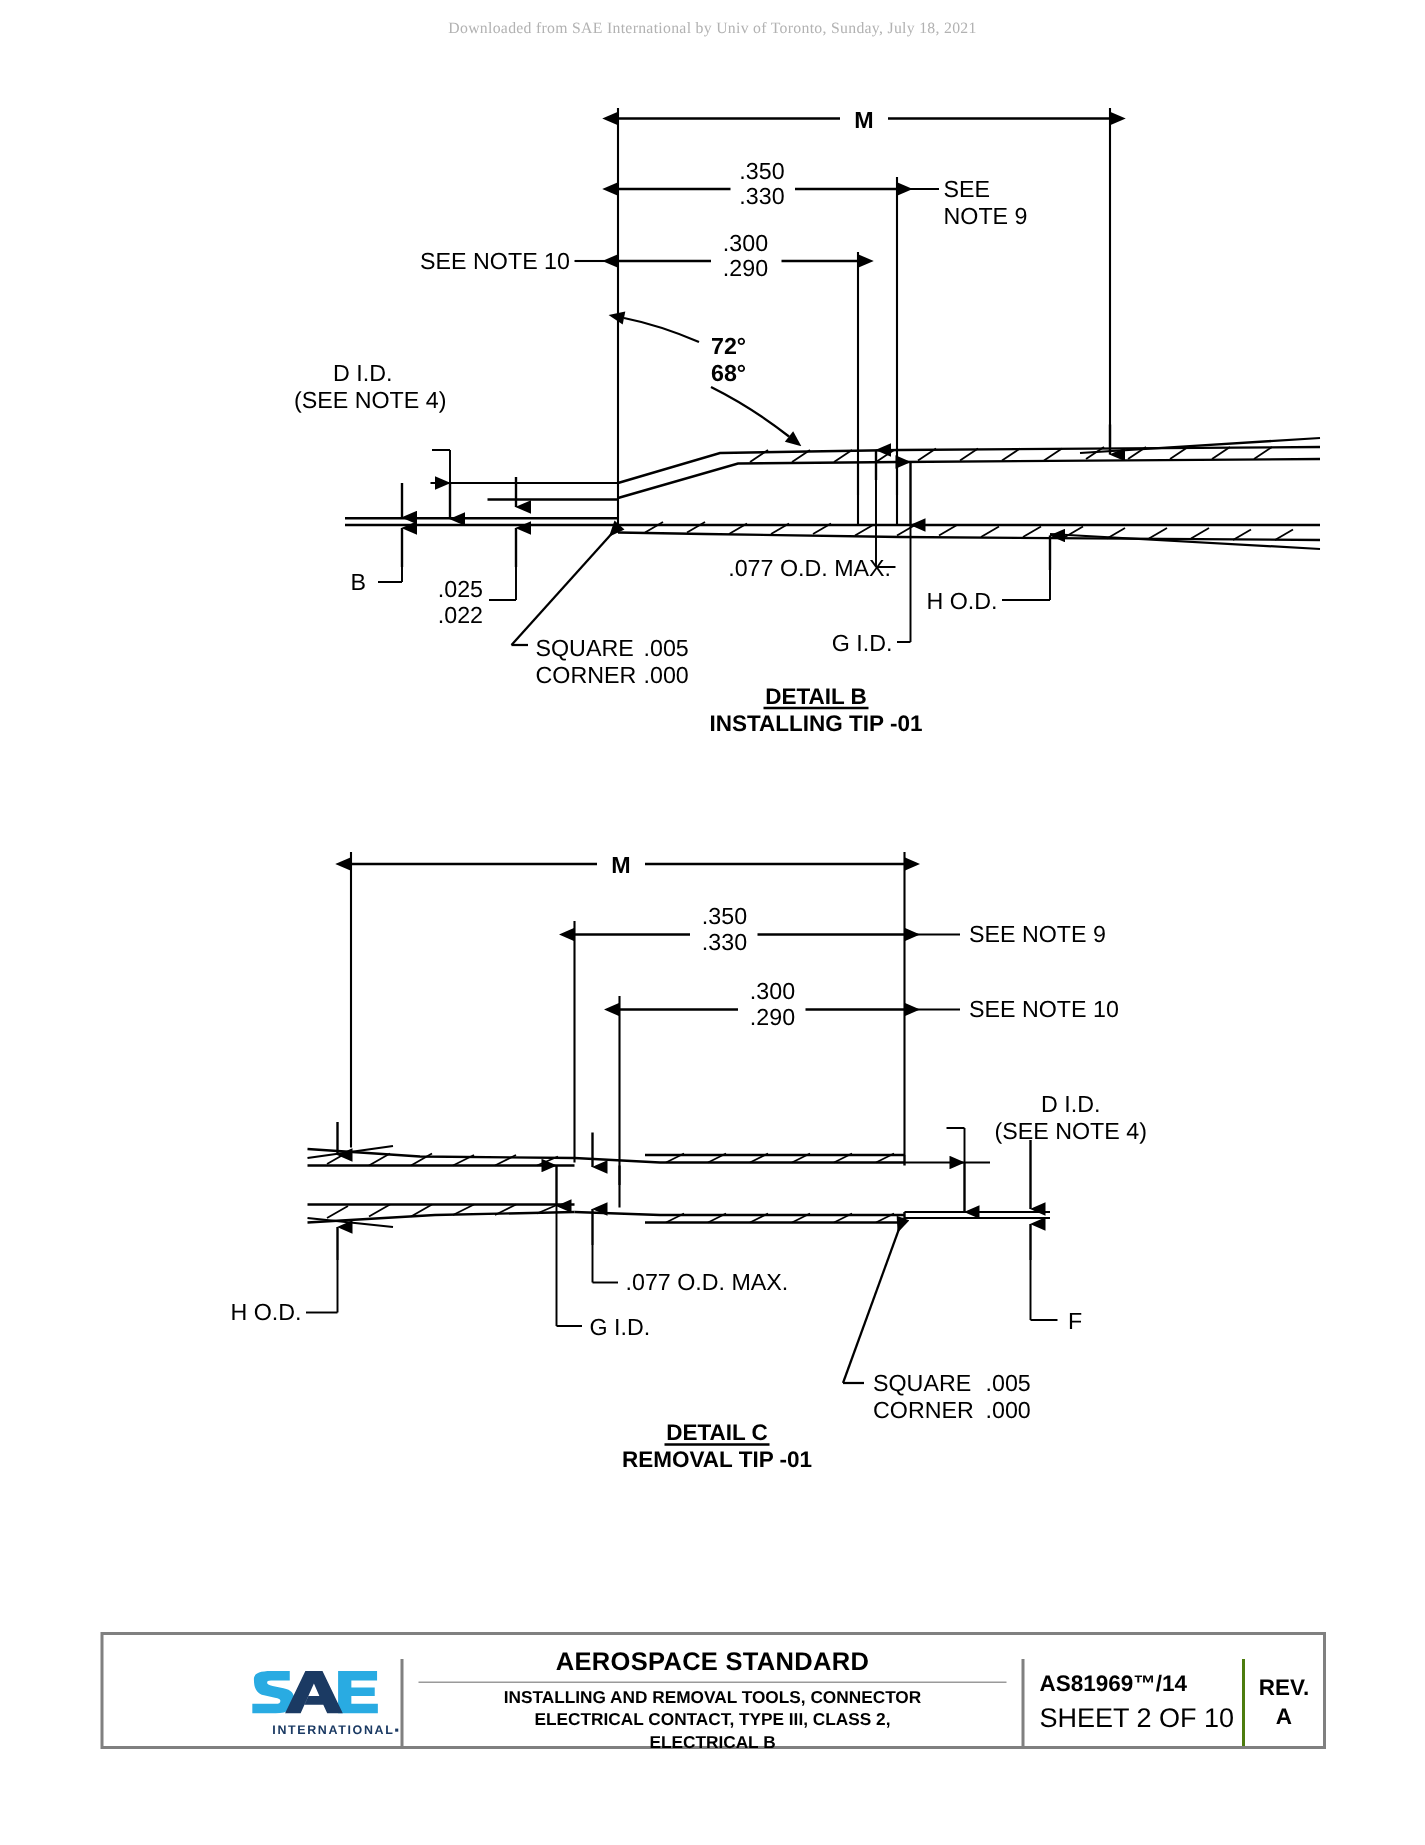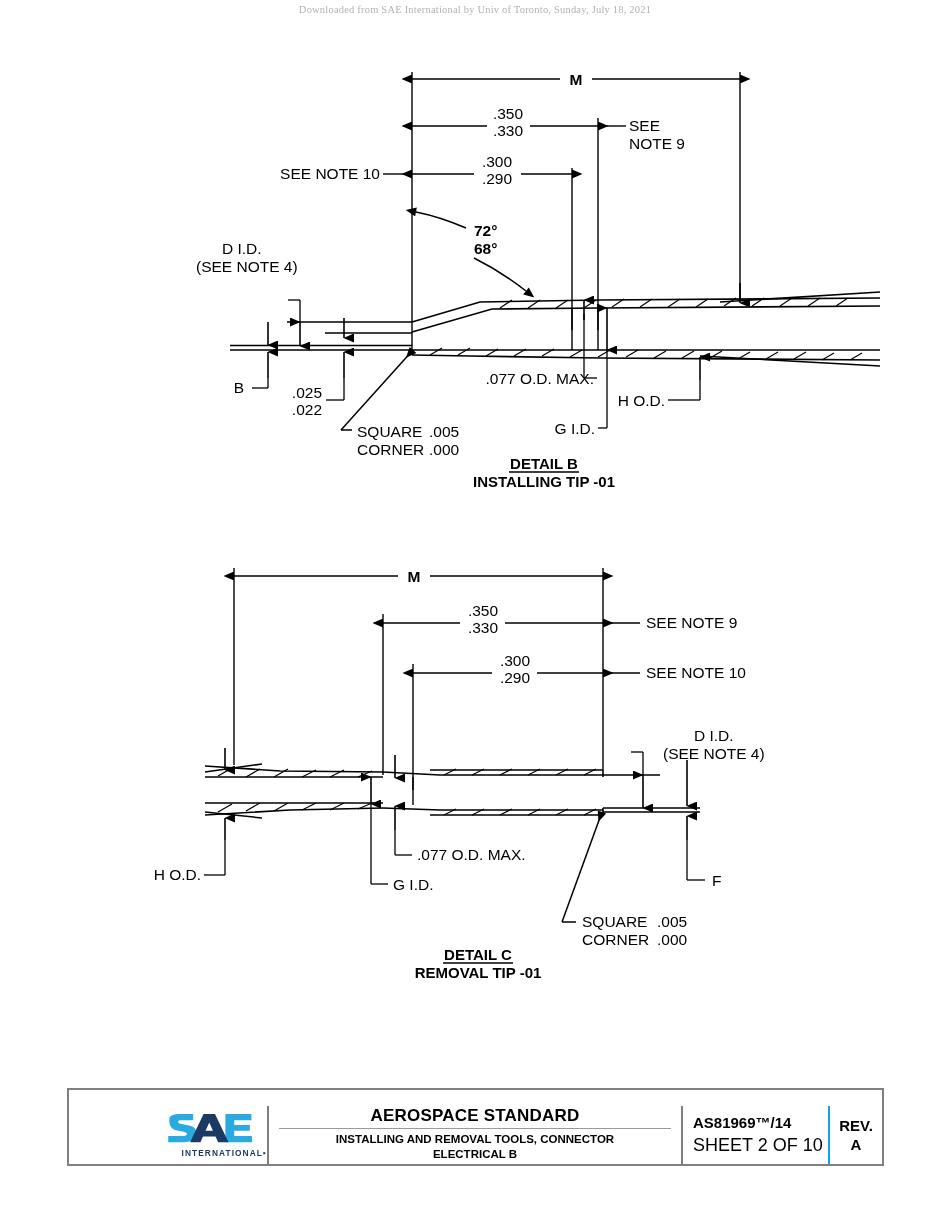--- a/index.html
+++ b/index.html
@@ -9,21 +9,21 @@
   }
   body {
     width: 950px; height: 1230px;
     position: relative;
     font-family: "Liberation Sans", sans-serif;
     color: #000;
     overflow: hidden;
   }
   #watermark {
     position: absolute;
-    top: 4px; left: 0; width: 950px;
+    top: 14px; left: 0; width: 950px;
     text-align: center;
     font-family: "Liberation Serif", serif;
     font-size: 10.5px;
     color: #b2b2b2;
     letter-spacing: 0.2px;
     white-space: nowrap;
   }
   #drawing-area {
     position: absolute;
     top: 0; left: 0;
@@ -55,21 +55,21 @@
     align-items: flex-end;
   }
   #tb-title-cell {
     flex: 1;
     border-right: 2px solid #808080;
     padding: 3px 10px 5px;
     align-items: center;
   }
   #tb-doc-cell {
     width: 147px;
-    border-right: 2px solid #0ea5e9;
+    border-right: 2px solid #4d7c0f;
     padding-left: 10px;
     align-items: flex-start;
   }
   #tb-rev-cell {
     width: 52px;
     align-items: center;
   }
   #tb-heading {
     font-size: 17px; font-weight: bold; letter-spacing: .2px;
     text-align: center; line-height: 1.15;
@@ -392,20 +392,21 @@
 
       <path d="M72,58 L52,58 L78,4 L100,4 L126,58 L106,58 L101,47 L77,47 L82,36 L96,36 L89,20 Z" fill="#1B3A63"></path>
     </svg>
     <div id="sae-int-text">INTERNATIONAL▪</div>
   </div>
 
   <div class="tb-cell" id="tb-title-cell">
     <div id="tb-heading">AEROSPACE STANDARD</div>
     <div id="tb-subtitle-wrap">
       <div class="tb-sub-line">INSTALLING AND REMOVAL TOOLS, CONNECTOR</div>
+      <div class="tb-sub-line">ELECTRICAL CONTACT, TYPE III, CLASS 2,</div>
       <div class="tb-sub-line">ELECTRICAL B</div>
     </div>
   </div>
 
   <div class="tb-cell" id="tb-doc-cell">
     <div id="tb-docnum">AS81969™/14</div>
     <div id="tb-sheet">SHEET 2 OF 10</div>
   </div>
 
   <div class="tb-cell" id="tb-rev-cell">

